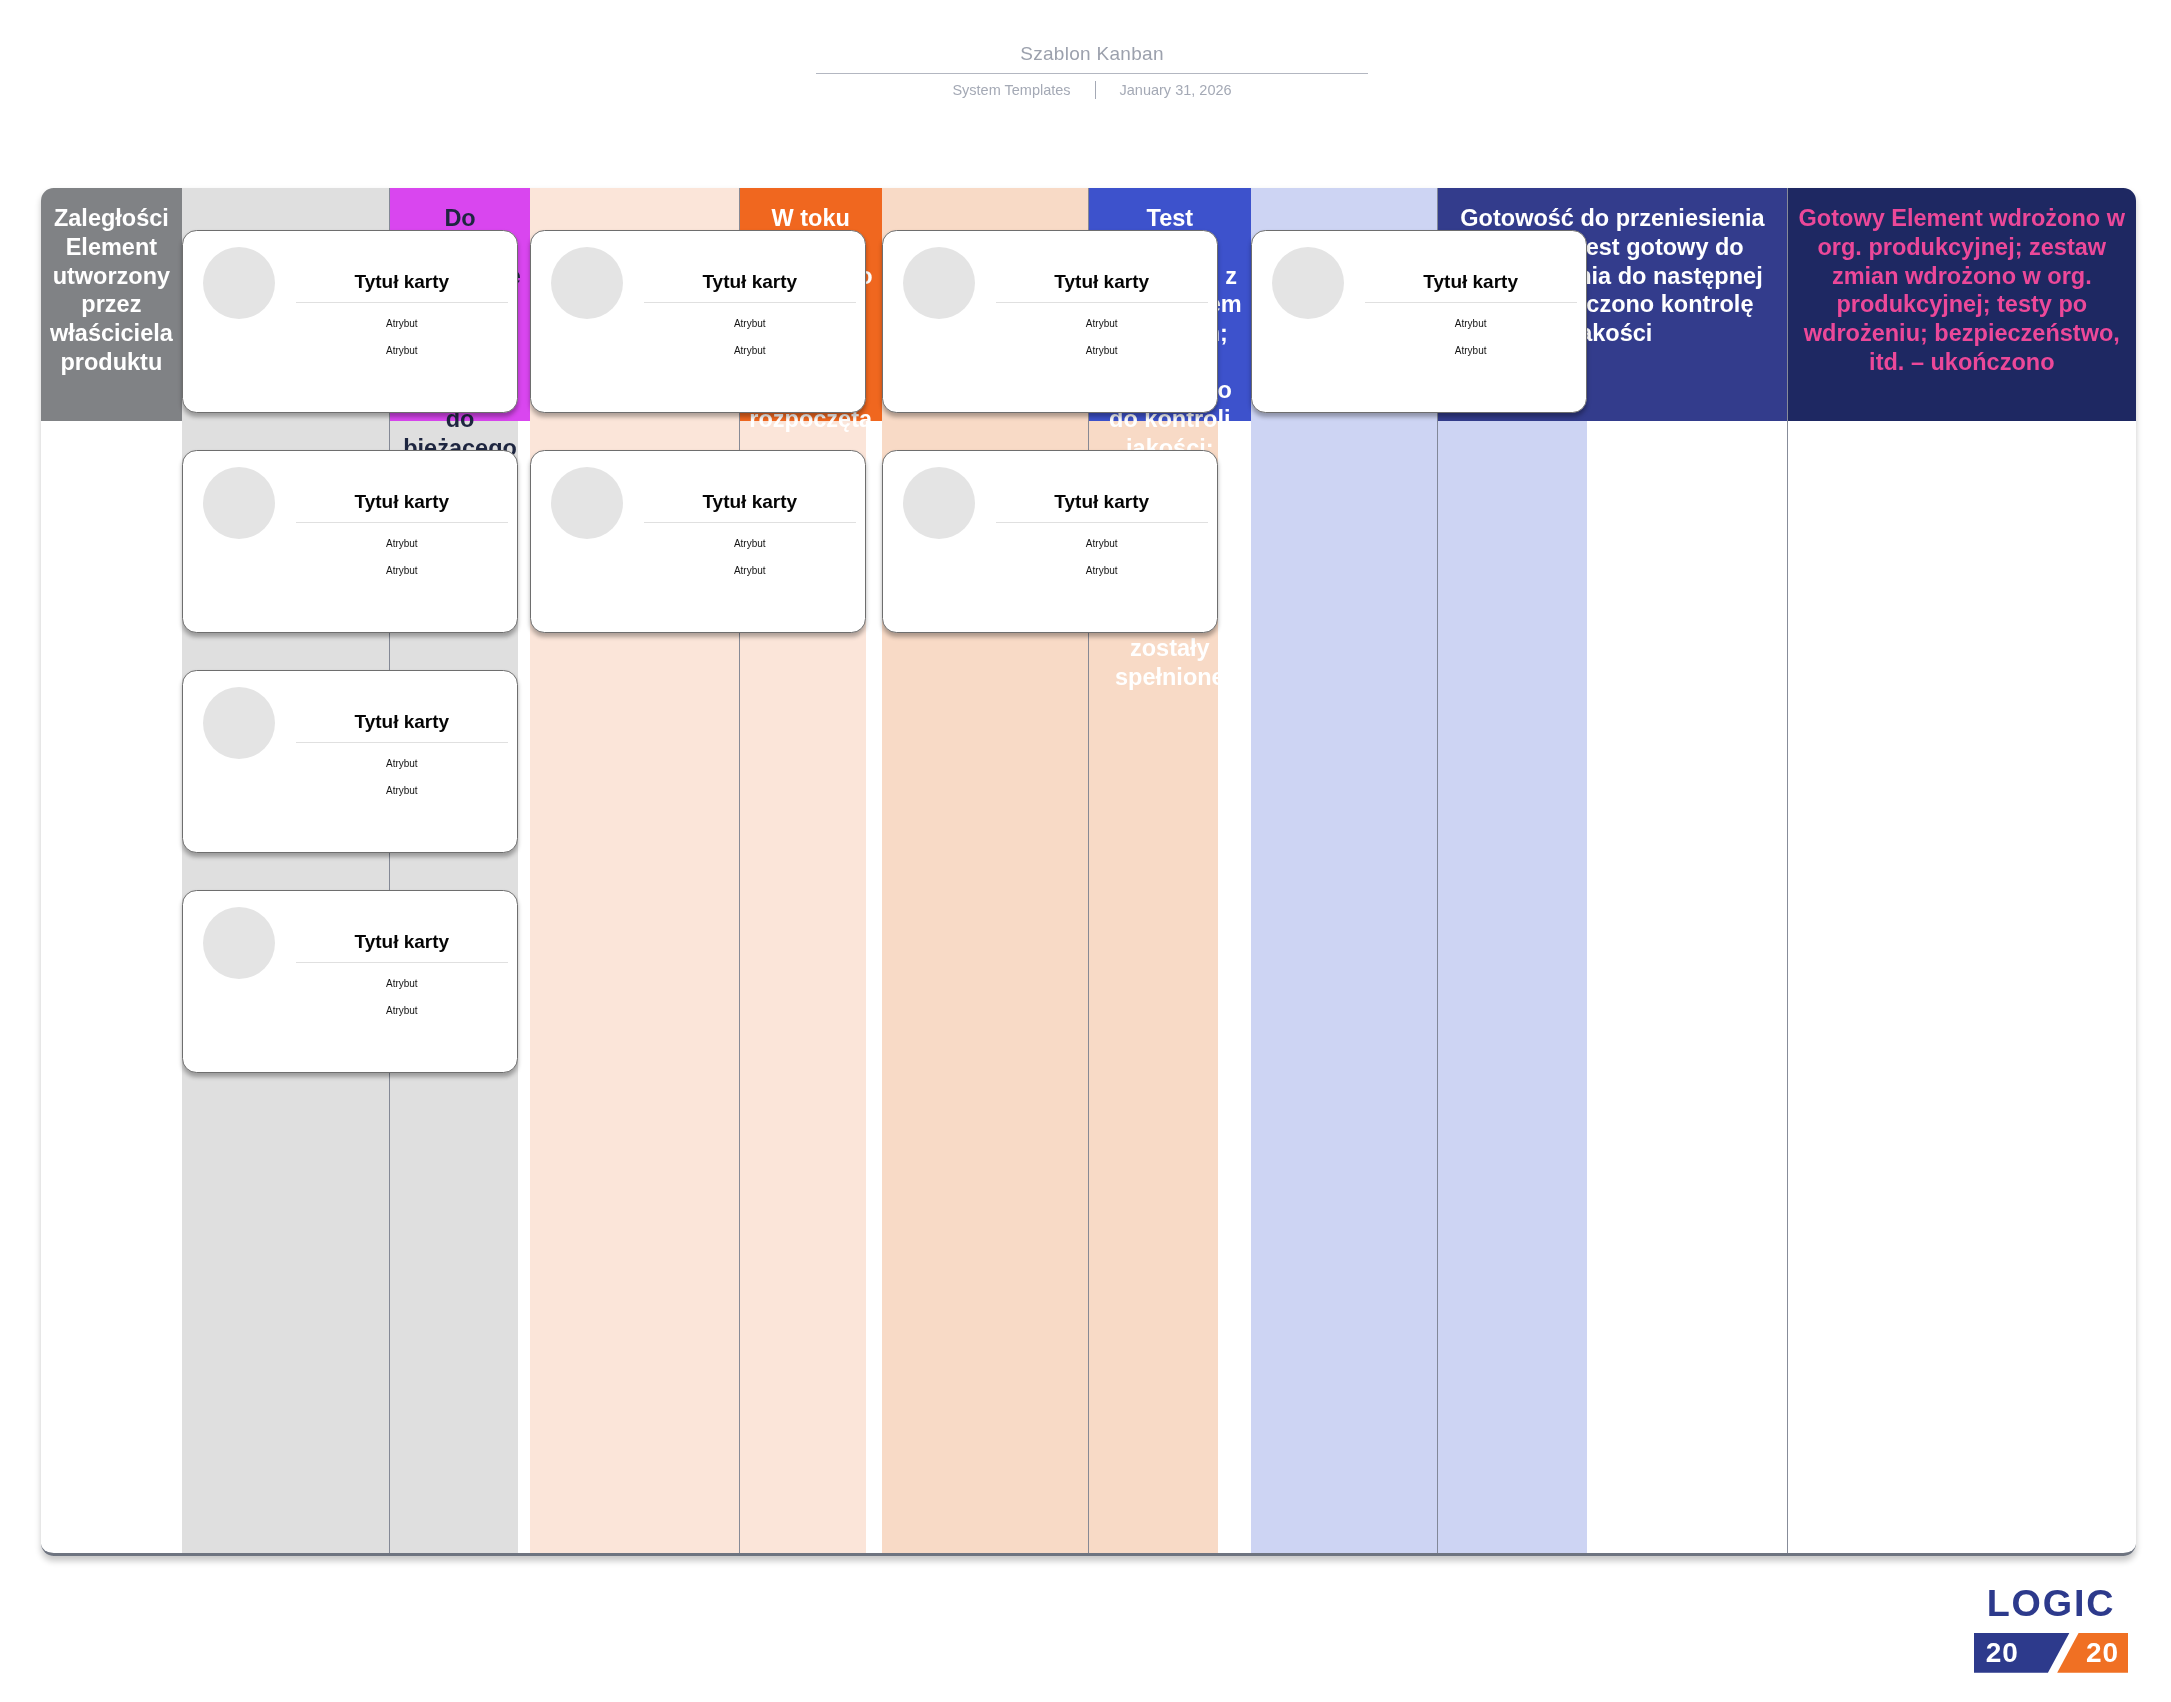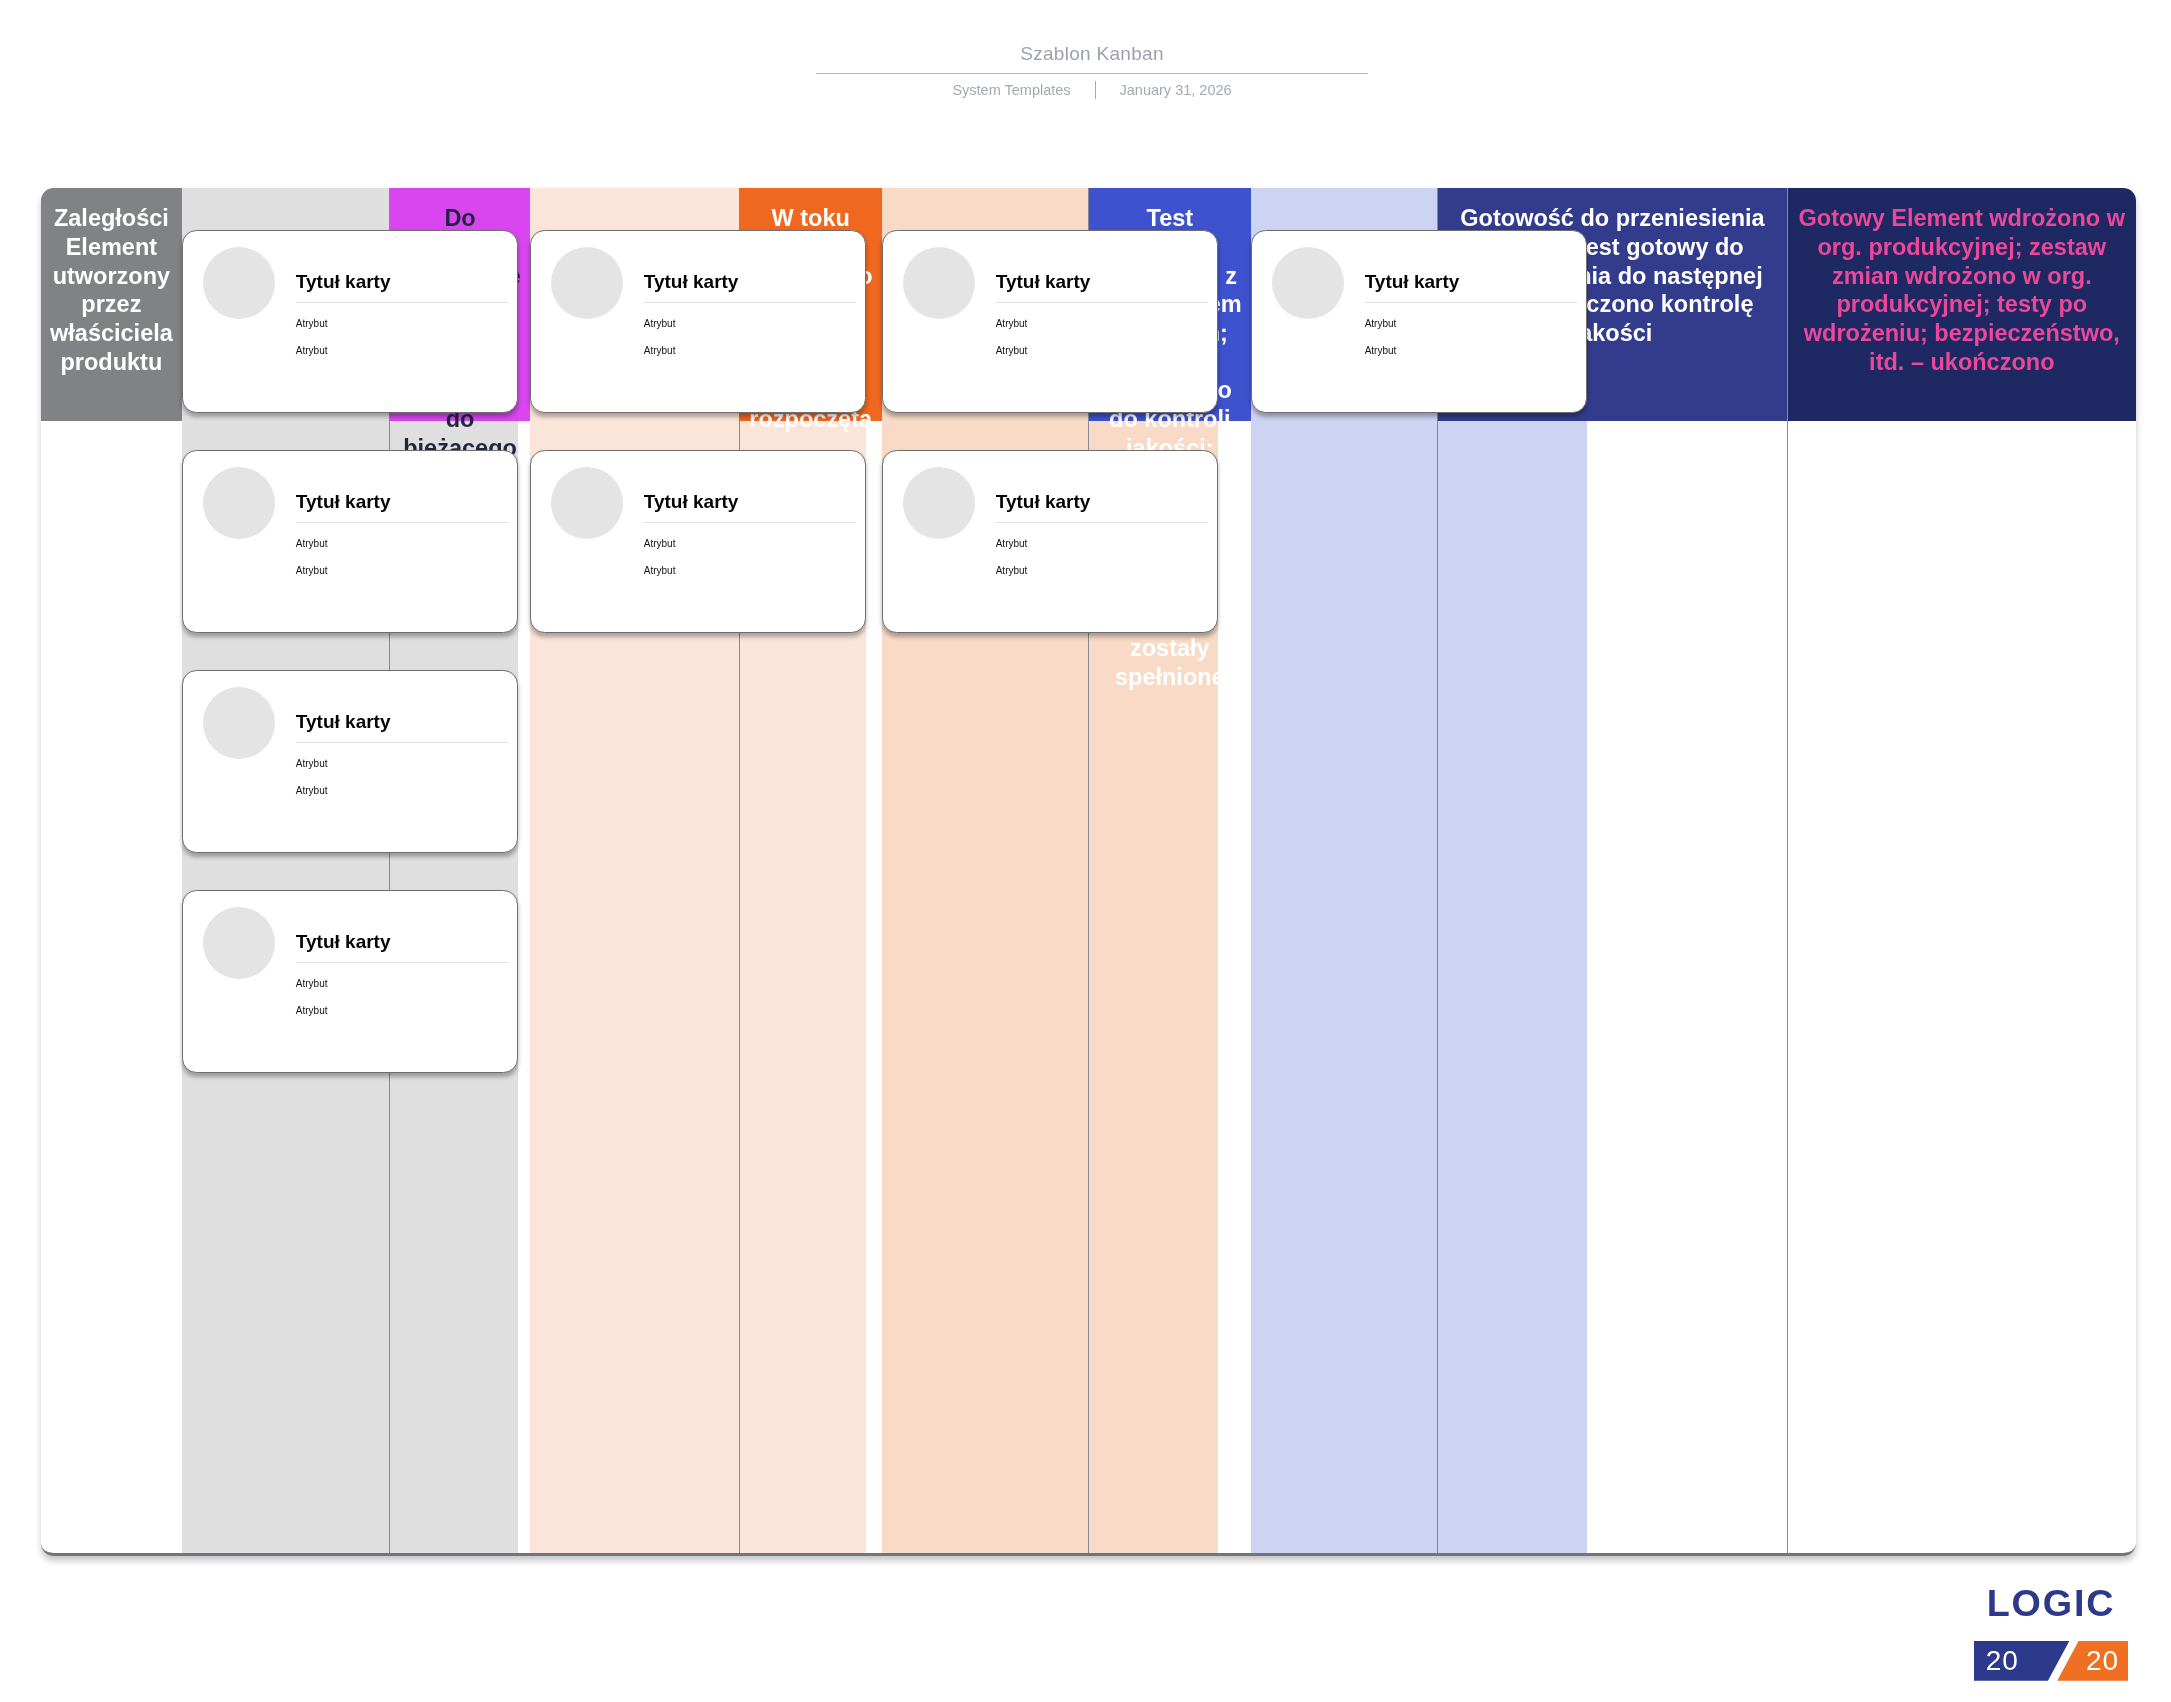--- a/index.html
+++ b/index.html
@@ -37,42 +37,43 @@
     font-size:23.5px;font-weight:700;line-height:1.22;text-align:center;
     display:block;
   }
   .col-body{flex:1 1 auto;padding-top:42px;box-sizing:border-box;}
   
   .card{
     width:336px;height:183px;box-sizing:border-box;margin:0 auto 37px auto;
     background:#ffffff;border:1.8px solid #6E6E6E;border-radius:14.5px;
     position:relative;box-shadow:0 3.6px 4.5px rgba(0,0,0,0.30);
     cursor:pointer;
+    text-align:center;
   }
   .avatar{
     position:absolute;left:20px;top:16.3px;width:72px;height:72px;
     border-radius:50%;background:#E4E4E4;
   }
   .card-content{
     position:absolute;left:113px;top:40px;right:9px;
   }
   .card-title{font-size:19px;font-weight:700;color:#050505;}
   .card-divider{border:0;border-top:1.8px solid #E0E0E0;margin:9px 0 0 0;width:100%;}
   .card-attr{font-size:10px;color:#141414;margin-top:15.4px;}
   
   .logo{position:absolute;left:1974px;top:1585px;width:154px;}
   .logo-word{
     font-size:37px;font-weight:700;color:#2D3A8C;letter-spacing:1.8px;
     text-align:center;line-height:1;transform:scale(1.02,1.0);
   }
   .logo-banner{position:relative;width:154px;height:40px;margin-top:2.7px;}
   .logo-part{
-    position:absolute;top:16px;left:0;width:100%;height:100%;
+    position:absolute;top:8px;left:0;width:100%;height:100%;
     display:flex;align-items:center;color:#ffffff;
-    font-size:28px;font-weight:400;letter-spacing:0.9px;
+    font-size:28px;font-weight:700;letter-spacing:0.9px;
   }
   .logo-part.blue{
     clip-path:polygon(0 0, 62% 0, 48% 100%, 0 100%);
     justify-content:flex-start;padding-left:11.8px;box-sizing:border-box;
   }
   .logo-part.orange{
     clip-path:polygon(68% 0, 100% 0, 100% 100%, 54% 100%);
     justify-content:flex-end;padding-right:9px;box-sizing:border-box;
   }
 </style>

